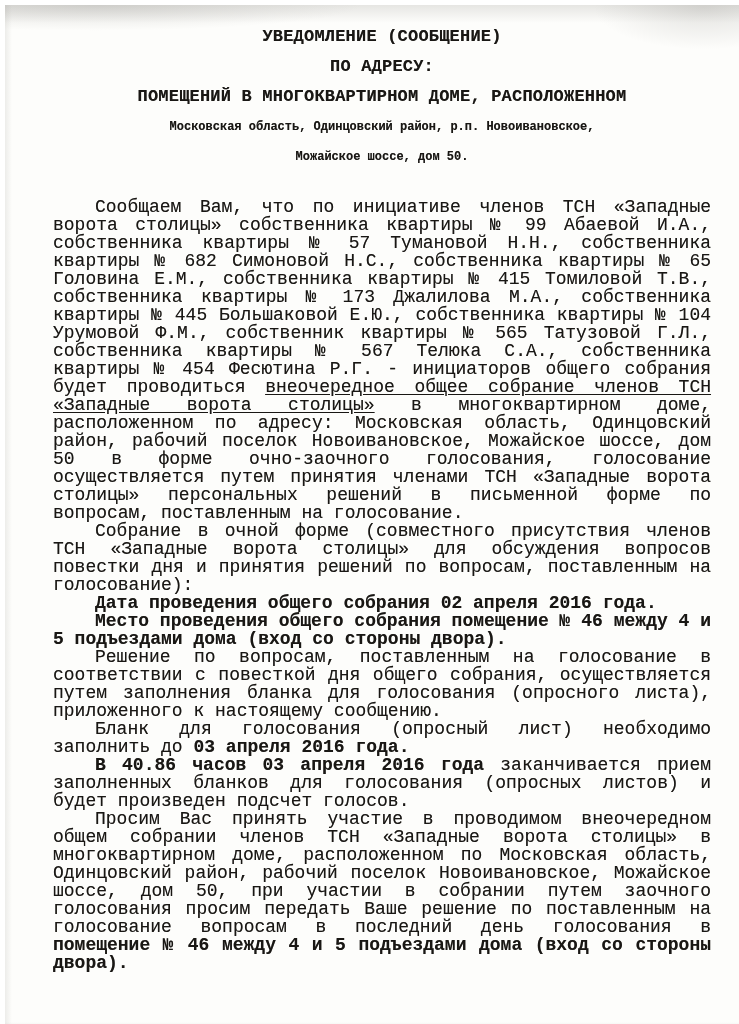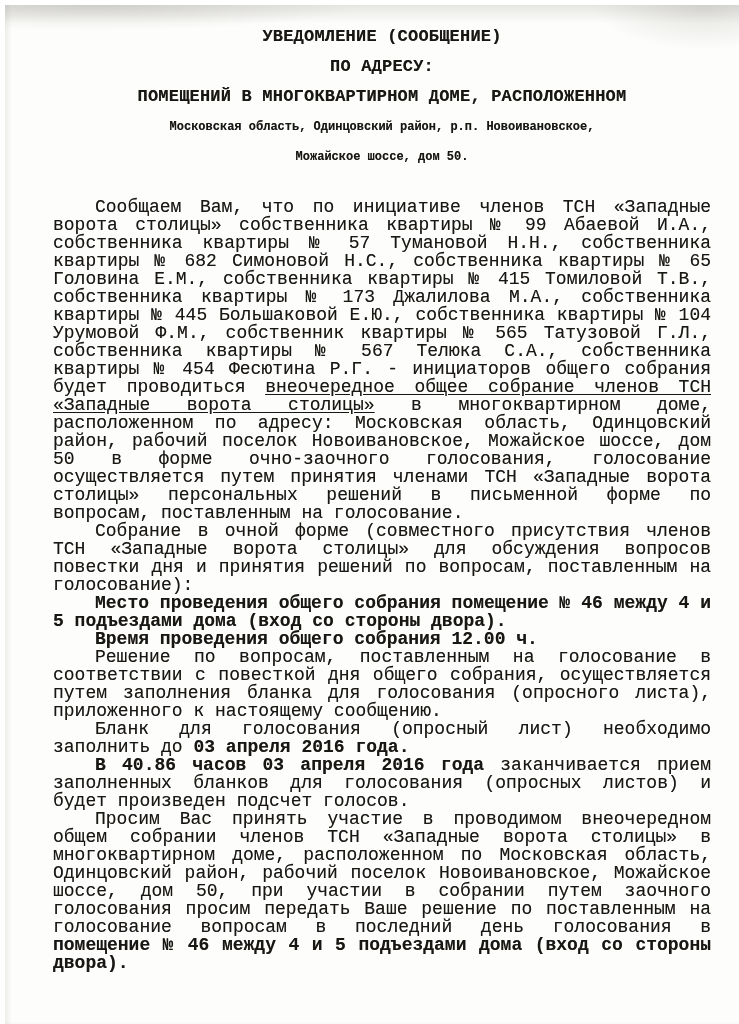--- a/index.html
+++ b/index.html
@@ -90,24 +90,24 @@
       <div class="title-line addr">Московская область, Одинцовский район, р.п. Новоивановское,</div>
       <div class="title-line addr">Можайское шоссе, дом 50.</div>
     </div>
 
     <div class="body-text">
 
       <p class="para"><span>Сообщаем Вам, что по инициативе членов ТСН «Западные ворота столицы» собственника квартиры № 99 Абаевой И.А., собственника квартиры № 57 Тумановой Н.Н., собственника квартиры № 682 Симоновой Н.С., собственника квартиры № 65 Головина Е.М., собственника квартиры № 415 Томиловой Т.В., собственника квартиры № 173 Джалилова М.А., собственника квартиры № 445 Большаковой Е.Ю., собственника квартиры № 104 Урумовой Ф.М., собственник квартиры № 565 Татузовой Г.Л., собственника квартиры № 567 Телюка С.А., собственника квартиры № 454 Фесютина Р.Г. - инициаторов общего собрания будет проводиться </span><span class="seg-underline">внеочередное общее собрание членов ТСН «Западные ворота столицы»</span><span> в многоквартирном доме, расположенном по адресу: Московская область, Одинцовский район, рабочий поселок Новоивановское, Можайское шоссе, дом 50 в форме очно-заочного голосования, голосование осуществляется путем принятия членами ТСН «Западные ворота столицы» персональных решений в письменной форме по вопросам, поставленным на голосование.</span></p>
 
       <p class="para"><span>Собрание в очной форме (совместного присутствия членов ТСН «Западные ворота столицы» для обсуждения вопросов повестки дня и принятия решений по вопросам, поставленным на голосование):</span></p>
 
+      <p class="para"><span class="seg-bold">Дата проведения общего собрания 02 апреля 2016 года.</span></p>
 
       <p class="para"><span class="seg-bold">Место проведения общего собрания помещение № 46 между 4 и 5 подъездами дома (вход со стороны двора).</span></p>
 
-      <p class="para"><span class="seg-bold">Время проведения общего собрания 12.00 ч.</span></p>
 
 
       <p class="para"><span>Решение по вопросам, поставленным на голосование в соответствии с повесткой дня общего собрания, осуществляется путем заполнения бланка для голосования (опросного листа), приложенного к настоящему сообщению.</span></p>
 
       <p class="para"><span>Бланк для голосования (опросный лист) необходимо заполнить до </span><span class="seg-bold">03 апреля 2016 года.</span></p>
 
       <p class="para"><span class="seg-bold">В 40.86 часов 03 апреля 2016 года</span><span> заканчивается прием заполненных бланков для голосования (опросных листов) и будет произведен подсчет голосов.</span></p>
 
       <p class="para"><span>Просим Вас принять участие в проводимом внеочередном общем собрании членов ТСН «Западные ворота столицы» в многоквартирном доме, расположенном по Московская область, Одинцовский район, рабочий поселок Новоивановское, Можайское шоссе, дом 50, при участии в собрании путем заочного голосования просим передать Ваше решение по поставленным на голосование вопросам в последний день голосования в </span><span class="seg-bold">помещение № 46 между 4 и 5 подъездами дома (вход со стороны двора).</span></p>
 

